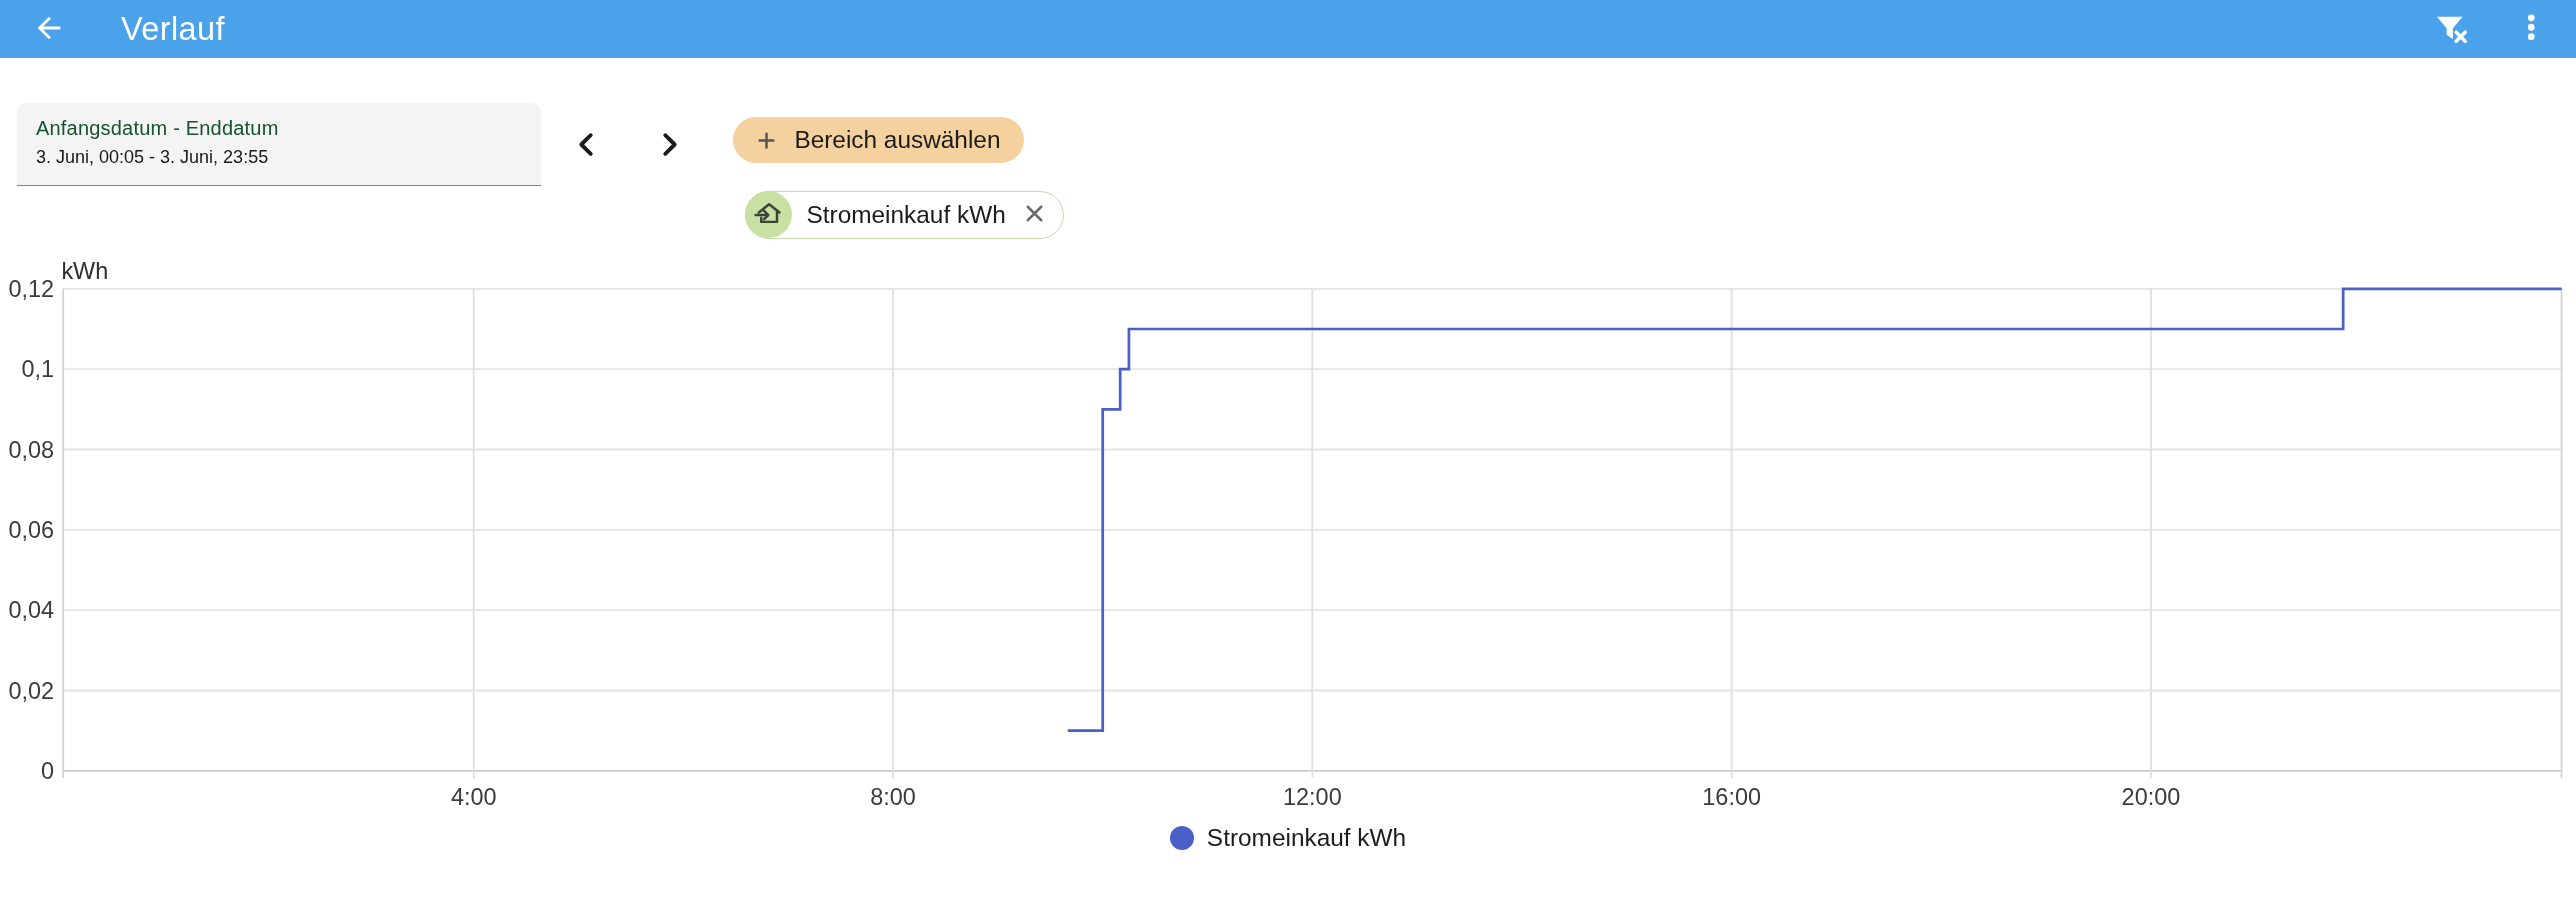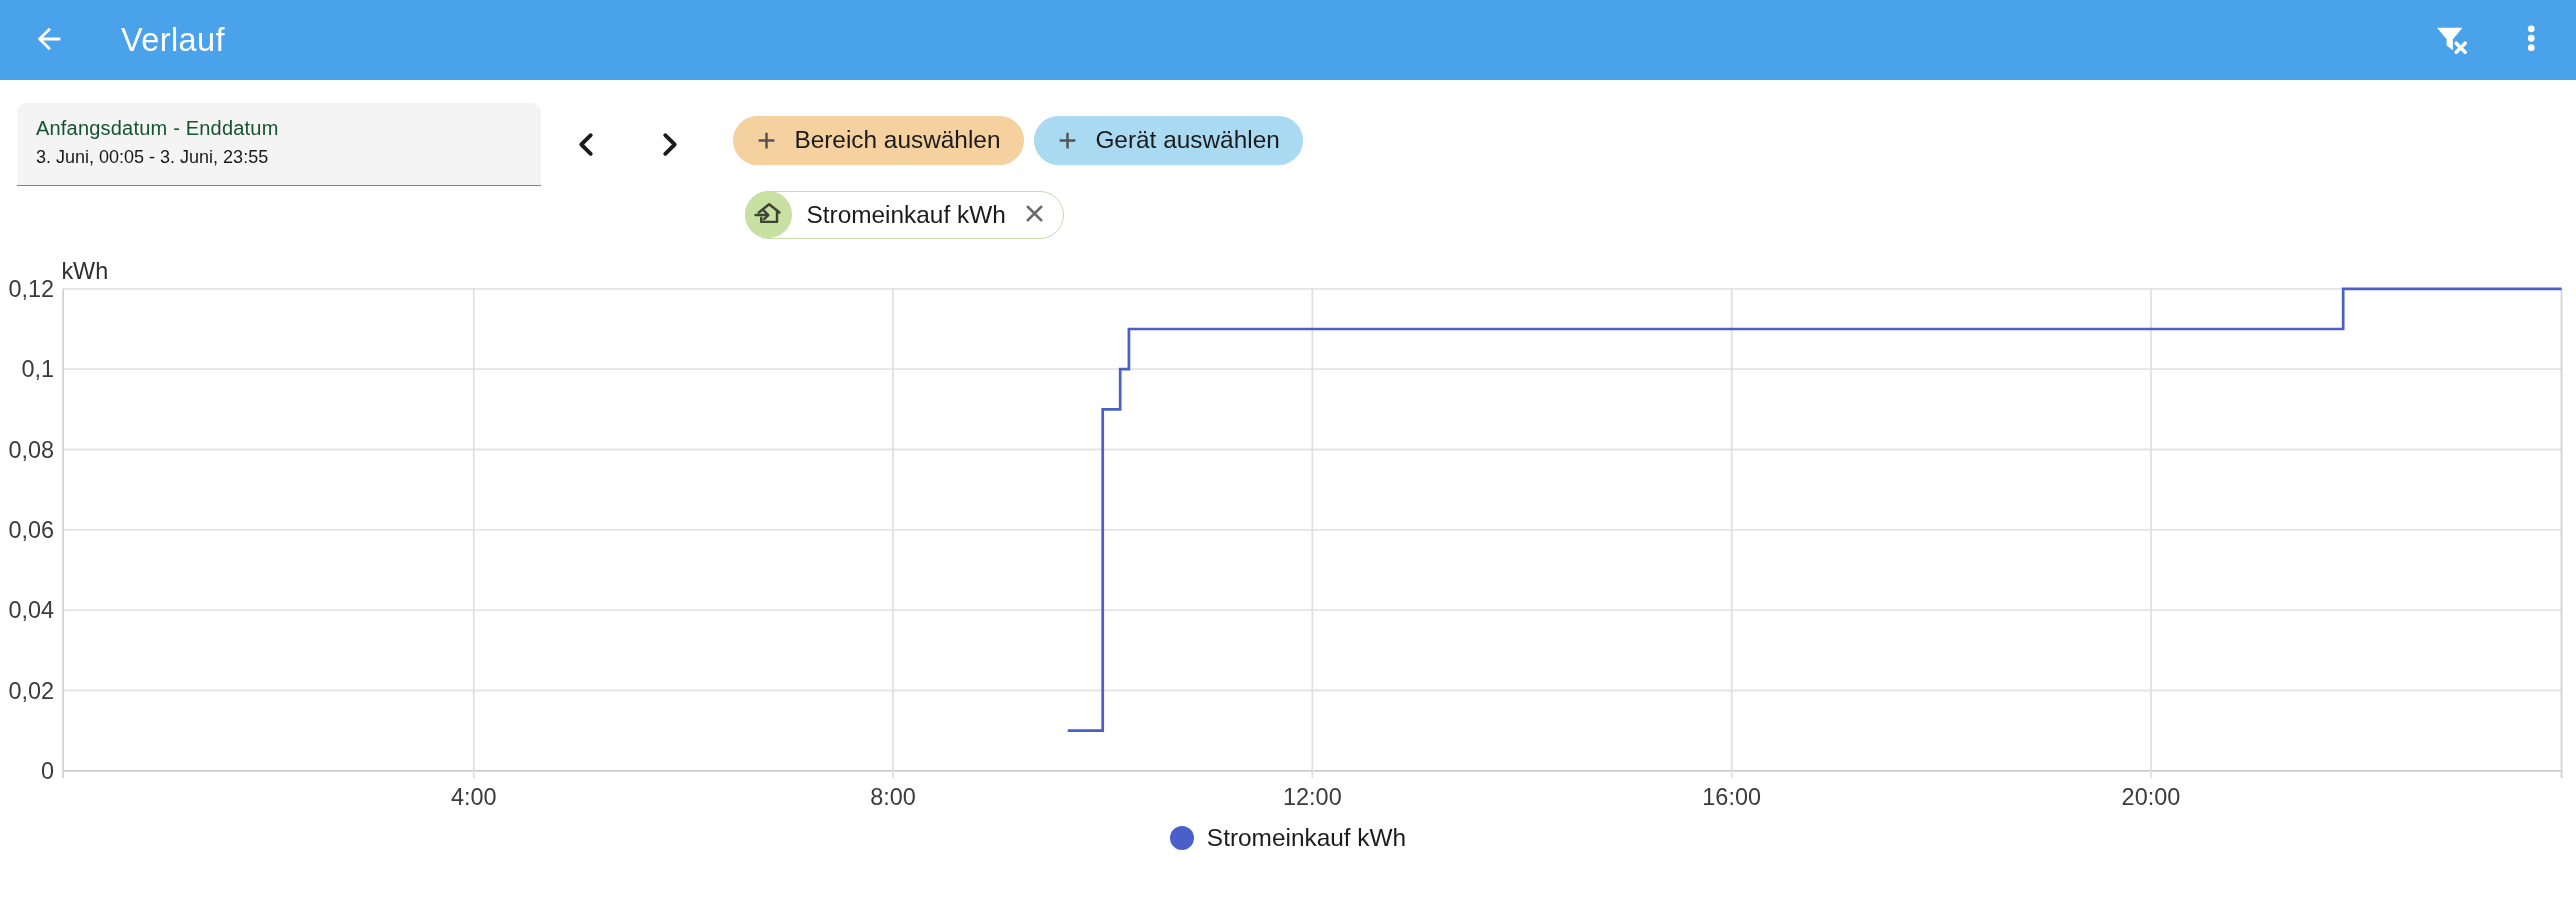--- a/index.html
+++ b/index.html
@@ -5,21 +5,21 @@
   * { box-sizing: border-box; }
   html,body { margin:0; padding:0; }
   body {
     width:2576px; height:908px; position:relative; overflow:hidden;
     background:#ffffff;
     font-family:"Liberation Sans", sans-serif;
     -webkit-font-smoothing:antialiased;
   }
   
   .app-header {
-    position:absolute; top:0; left:0; width:2576px; height:80px;
+    position:absolute; top:0; left:0; width:2576px; height:58px;
     background:var(--header-bg,#4aa2eb);
     display:flex; align-items:center;text-align:center;
   }
   .icon-btn {
     width:43px; height:43px; display:flex; align-items:center; justify-content:center;
     cursor:pointer; flex:0 0 auto;
   }
   .back-btn { margin-left:27px; }
   .app-title {
     color:#ffffff; font-size:32.5px; font-weight:500; letter-spacing:0.4px;
@@ -34,21 +34,21 @@
     border-bottom:1.8px solid #828282; padding:13.5px 0 0 19px; cursor:pointer;
   }
   .date-field .df-label { font-size:20px; color:#14532d; letter-spacing:0.2px; }
   .date-field .df-value { font-size:18px; color:#191919; margin-top:7.2px; }
   .nav-btn { position:absolute; top:124px; width:43px; height:43px;
     display:flex; align-items:center; justify-content:center; cursor:pointer; }
   .nav-prev { left:566px; }
   .nav-next { left:647px; }
   .chips-row {
     position:absolute; left:733px; top:117px; height:46px;
-    display:flex; align-items:center; gap:10px;
+    display:flex; align-items:flex-start; gap:10px;flex-direction:column;
   }
   .chip {
     height:49px; border-radius:24.4px; display:inline-flex; align-items:center;
     padding:0 23.5px 0 20px; gap:14.4px; font-size:24.4px; color:#1b1b1b;
     cursor:pointer; white-space:nowrap;
   }
   .entity-chip {
     position:absolute; left:745px; top:191px; height:48px;
     background:#ffffff; border:1.4px solid #c6dcaa; border-radius:24.4px;
     display:inline-flex; align-items:center; padding-right:10.8px; cursor:pointer;
@@ -127,28 +127,20 @@
 </div>
 
 <div class="chips-row" id="chips-row">
     <div class="chip" style="background: rgb(244, 209, 158);">
       <span style="display:flex">
         <svg width="27" height="27" viewBox="0 0 24 24">
           <path d="M12 5v14M5 12h14" stroke="#555555" stroke-width="2.2"></path>
         </svg>
       </span>
       <span>Bereich auswählen</span>
-    </div>
-    <div class="chip" style="background: rgb(170, 218, 242);">
-      <span style="display:flex">
-        <svg width="27" height="27" viewBox="0 0 24 24">
-          <path d="M12 5v14M5 12h14" stroke="#555555" stroke-width="2.2"></path>
-        </svg>
-      </span>
-      <span>Gerät auswählen</span>
     </div>
   </div>
 
 <div class="entity-chip" style="border-color: rgb(198, 220, 170);">
   <span class="entity-avatar" id="entity-avatar" style="background: rgb(200, 224, 162);">
     <span>
       <svg width="31" height="31" viewBox="0 0 24 24" fill="none" stroke="#3c4435" stroke-width="1.9" stroke-linecap="round" stroke-linejoin="round">
         <path d="M4.5 11.2 12.5 4.8 20.5 11.2"></path>
         <path d="M18.6 9.7V18.5H6.4V15.2"></path>
         <path d="M2 13.2h9.6"></path>

